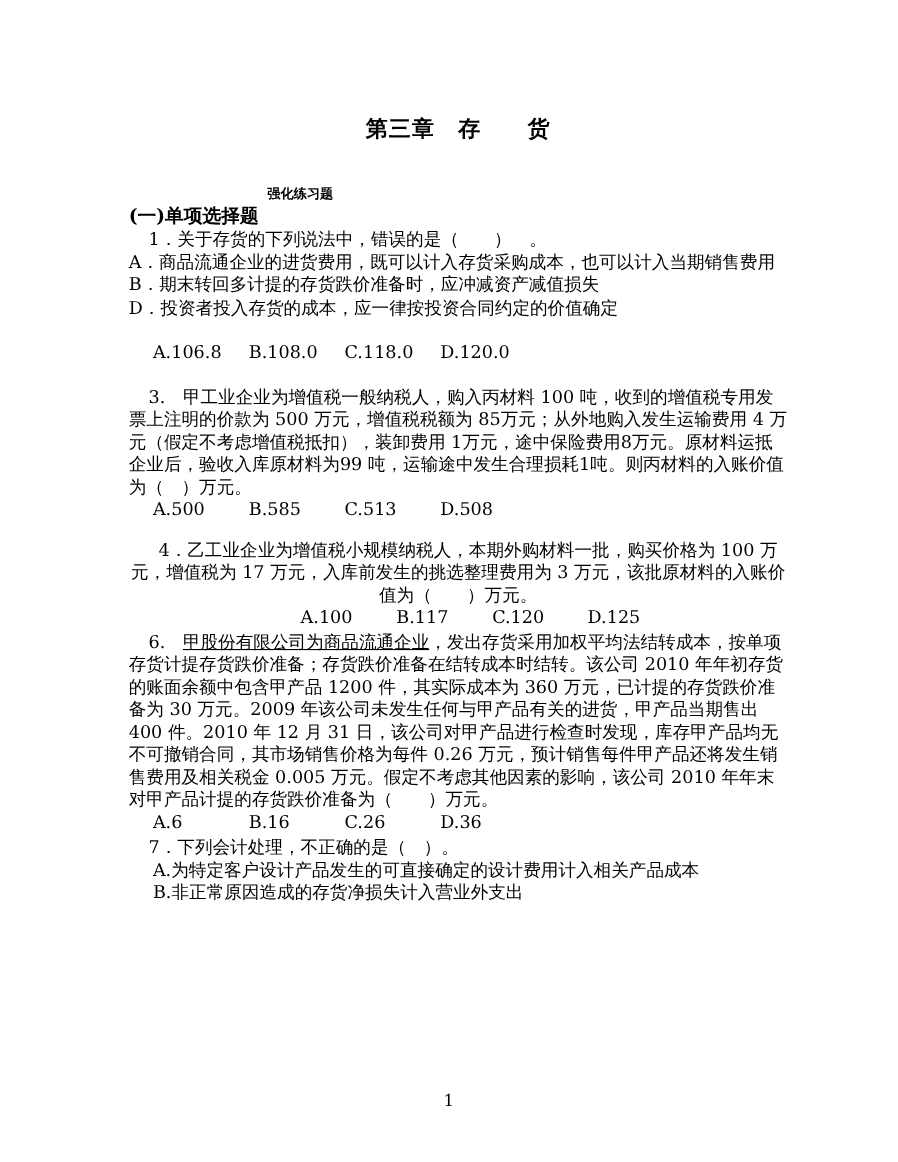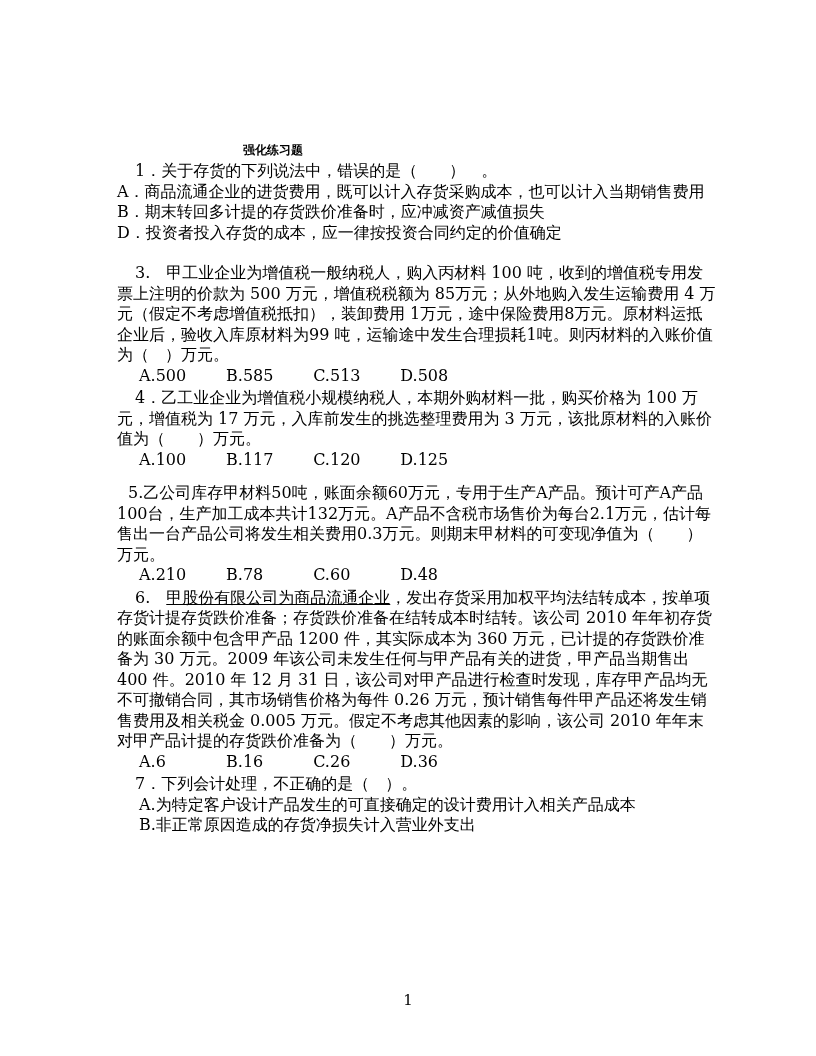--- a/index.html
+++ b/index.html
@@ -38,47 +38,55 @@
     line-height:21px;
   }
   .question{margin:0;}
   .stem{text-indent:18px;}
   .stem-flat{text-indent:11px;}
   .opts-inline{padding-left:22px;}
   .opt-inline{display:inline-block;min-width:82px;}
   .opts-block-indent{padding-left:22px;}
   .mt-line{margin-top:20px;}
   .mt-half{margin-top:13px;}
-  .mt-xs{margin-top:2px;}
+  .mt-xs{margin-top:16px;text-align:center;}
   .mt-min{margin-top:2px;}
   .u{text-decoration:underline;}
   .footer{
     position:absolute;
     left:0;right:0;
     bottom:46px;
     text-align:center;
     font-size:15px;
   }
 </style>
 </head>
 <body>
 
 <div class="page">
 
+  <h1 class="doc-title">第三章　存　　货</h1>
 
   <div class="section-title">强化练习题</div>
+  <div class="subsection-title">(一)单项选择题</div>
 
   <div class="question">
     <p class="stem">1．关于存货的下列说法中，错误的是（　　）　。</p>
     <p>A．商品流通企业的进货费用，既可以计入存货采购成本，也可以计入当期销售费用</p>
     <p>B．期末转回多计提的存货跌价准备时，应冲减资产减值损失</p>
     <p>D．投资者投入存货的成本，应一律按投资合同约定的价值确定</p>
   </div>
 
   <div class="question mt-line">
+    <p class="opts-inline">
+      <span class="opt-inline">A.106.8</span>
+      <span class="opt-inline">B.108.0</span>
+      <span class="opt-inline">C.118.0</span>
+      <span class="opt-inline">D.120.0</span>
+    </p>
   </div>
 
   <div class="question mt-line">
     <p class="stem">3.　甲工业企业为增值税一般纳税人，购入丙材料 100 吨，收到的增值税专用发票上注明的价款为 500 万元，增值税税额为 85万元；从外地购入发生运输费用 4 万元（假定不考虑增值税抵扣），装卸费用 1万元，途中保险费用8万元。原材料运抵企业后，验收入库原材料为99 吨，运输途中发生合理损耗1吨。则丙材料的入账价值为（　）万元。</p>
     <p class="opts-inline">
       <span class="opt-inline">A.500</span>
       <span class="opt-inline">B.585</span>
       <span class="opt-inline">C.513</span>
       <span class="opt-inline">D.508</span>
     </p>
@@ -87,29 +95,20 @@
   <div class="question mt-xs">
     <p class="stem">4．乙工业企业为增值税小规模纳税人，本期外购材料一批，购买价格为 100 万元，增值税为 17 万元，入库前发生的挑选整理费用为 3 万元，该批原材料的入账价值为（　　）万元。</p>
     <p class="opts-inline">
       <span class="opt-inline">A.100</span>
       <span class="opt-inline">B.117</span>
       <span class="opt-inline">C.120</span>
       <span class="opt-inline">D.125</span>
     </p>
   </div>
 
-  <div class="question mt-half">
-    <p class="stem-flat">5.乙公司库存甲材料50吨，账面余额60万元，专用于生产A产品。预计可产A产品100台，生产加工成本共计132万元。A产品不含税市场售价为每台2.1万元，估计每售出一台产品公司将发生相关费用0.3万元。则期末甲材料的可变现净值为（　　）万元。</p>
-    <p class="opts-inline">
-      <span class="opt-inline">A.210</span>
-      <span class="opt-inline">B.78</span>
-      <span class="opt-inline">C.60</span>
-      <span class="opt-inline">D.48</span>
-    </p>
-  </div>
 
   <div class="question mt-min">
     <p class="stem"><span>6.　</span><span class="u">甲股份有限公司为商品流通企业</span><span>，发出存货采用加权平均法结转成本，按单项存货计提存货跌价准备；存货跌价准备在结转成本时结转。该公司 2010 年年初存货的账面余额中包含甲产品 1200 件，其实际成本为 360 万元，已计提的存货跌价准备为 30 万元。2009 年该公司未发生任何与甲产品有关的进货，甲产品当期售出 400 件。2010 年 12 月 31 日，该公司对甲产品进行检查时发现，库存甲产品均无不可撤销合同，其市场销售价格为每件 0.26 万元，预计销售每件甲产品还将发生销售费用及相关税金 0.005 万元。假定不考虑其他因素的影响，该公司 2010 年年末对甲产品计提的存货跌价准备为（　　）万元。</span></p>
     <p class="opts-inline">
       <span class="opt-inline">A.6</span>
       <span class="opt-inline">B.16</span>
       <span class="opt-inline">C.26</span>
       <span class="opt-inline">D.36</span>
     </p>
   </div>

